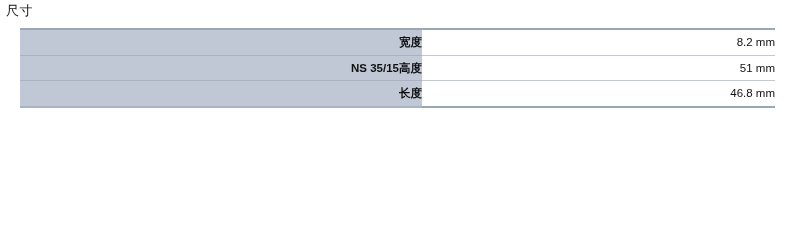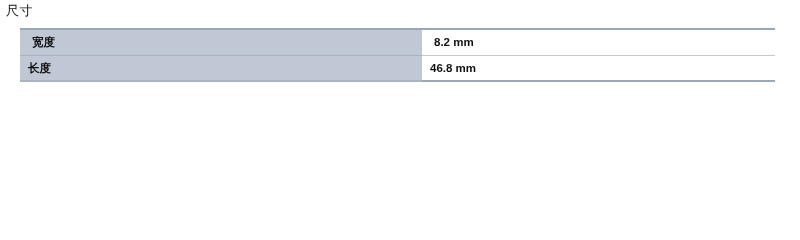--- a/index.html
+++ b/index.html
@@ -11,20 +11,21 @@
     height: 184px;
     background: #ffffff;
     font-family: "Liberation Sans", "DejaVu Sans", sans-serif;
     color: #000000;
     overflow: hidden;
   }
   .page {
     position: relative;
     width: 800px;
     height: 224px;
+    text-align: right;
   }
   .section-title {
     position: absolute;
     left: 6px;
     top: 3px;
     font-size: 13px;
     line-height: 16px;
     font-weight: 400;
     color: #111111;
     letter-spacing: 0.5px;
@@ -58,21 +59,21 @@
   td.label-cell {
     width: 390px;
     background: #bfc8d4;
     color: #111111;
     font-weight: 700;
     border-bottom-color: #a9b3c0;
   }
   td.value-cell {
     background: #ffffff;
     color: #111111;
-    font-weight: 700;
+    font-weight: 400;
     border-bottom-color: #c2c9d2;
   }
   .spec-table tr:last-child td.label-cell {
     border-bottom: 2px solid #aab4c0;
   }
   .spec-table tr:last-child td.value-cell {
     border-bottom: 2px solid #9aa7b4;
   }
 </style>
 </head>
@@ -82,19 +83,23 @@
 
   <div class="section-title">尺寸</div>
 
   <table class="spec-table">
     <tbody>
       <tr>
         <td class="label-cell">宽度</td>
         <td class="value-cell">8.2 mm</td>
       </tr>
       <tr>
+        <td class="label-cell">NS 35/15高度</td>
+        <td class="value-cell">51 mm</td>
+      </tr>
+      <tr>
         <td class="label-cell">长度</td>
         <td class="value-cell">46.8 mm</td>
       </tr>
     </tbody>
   </table>
 
 </div>
 
 </body></html>

